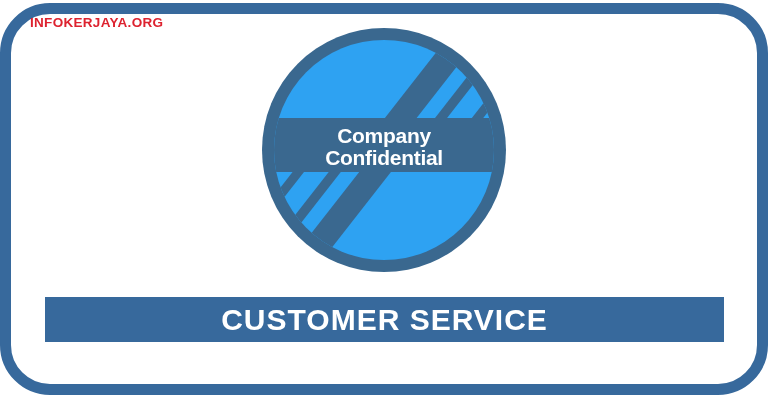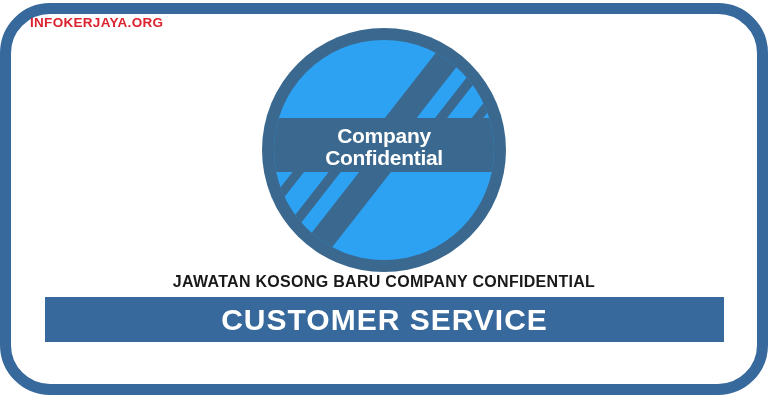--- a/index.html
+++ b/index.html
@@ -92,19 +92,18 @@
         </g>
       </g>
 
       <rect class="dark" x="0" y="90" width="244" height="54"></rect>
     </g>
 
     <text x="122" y="115" text-anchor="middle" font-size="21">Company</text>
     <text x="122" y="137" text-anchor="middle" font-size="21">Confidential</text>
   </svg>
 
-  <div class="subtitle">JAWATAN KOSONG BARU COMPANY CONFIDENTIAL</div>
 
   <div class="banner">
     <span class="banner-text">CUSTOMER SERVICE</span>
   </div>
 
 </div>
 
 </body></html>

